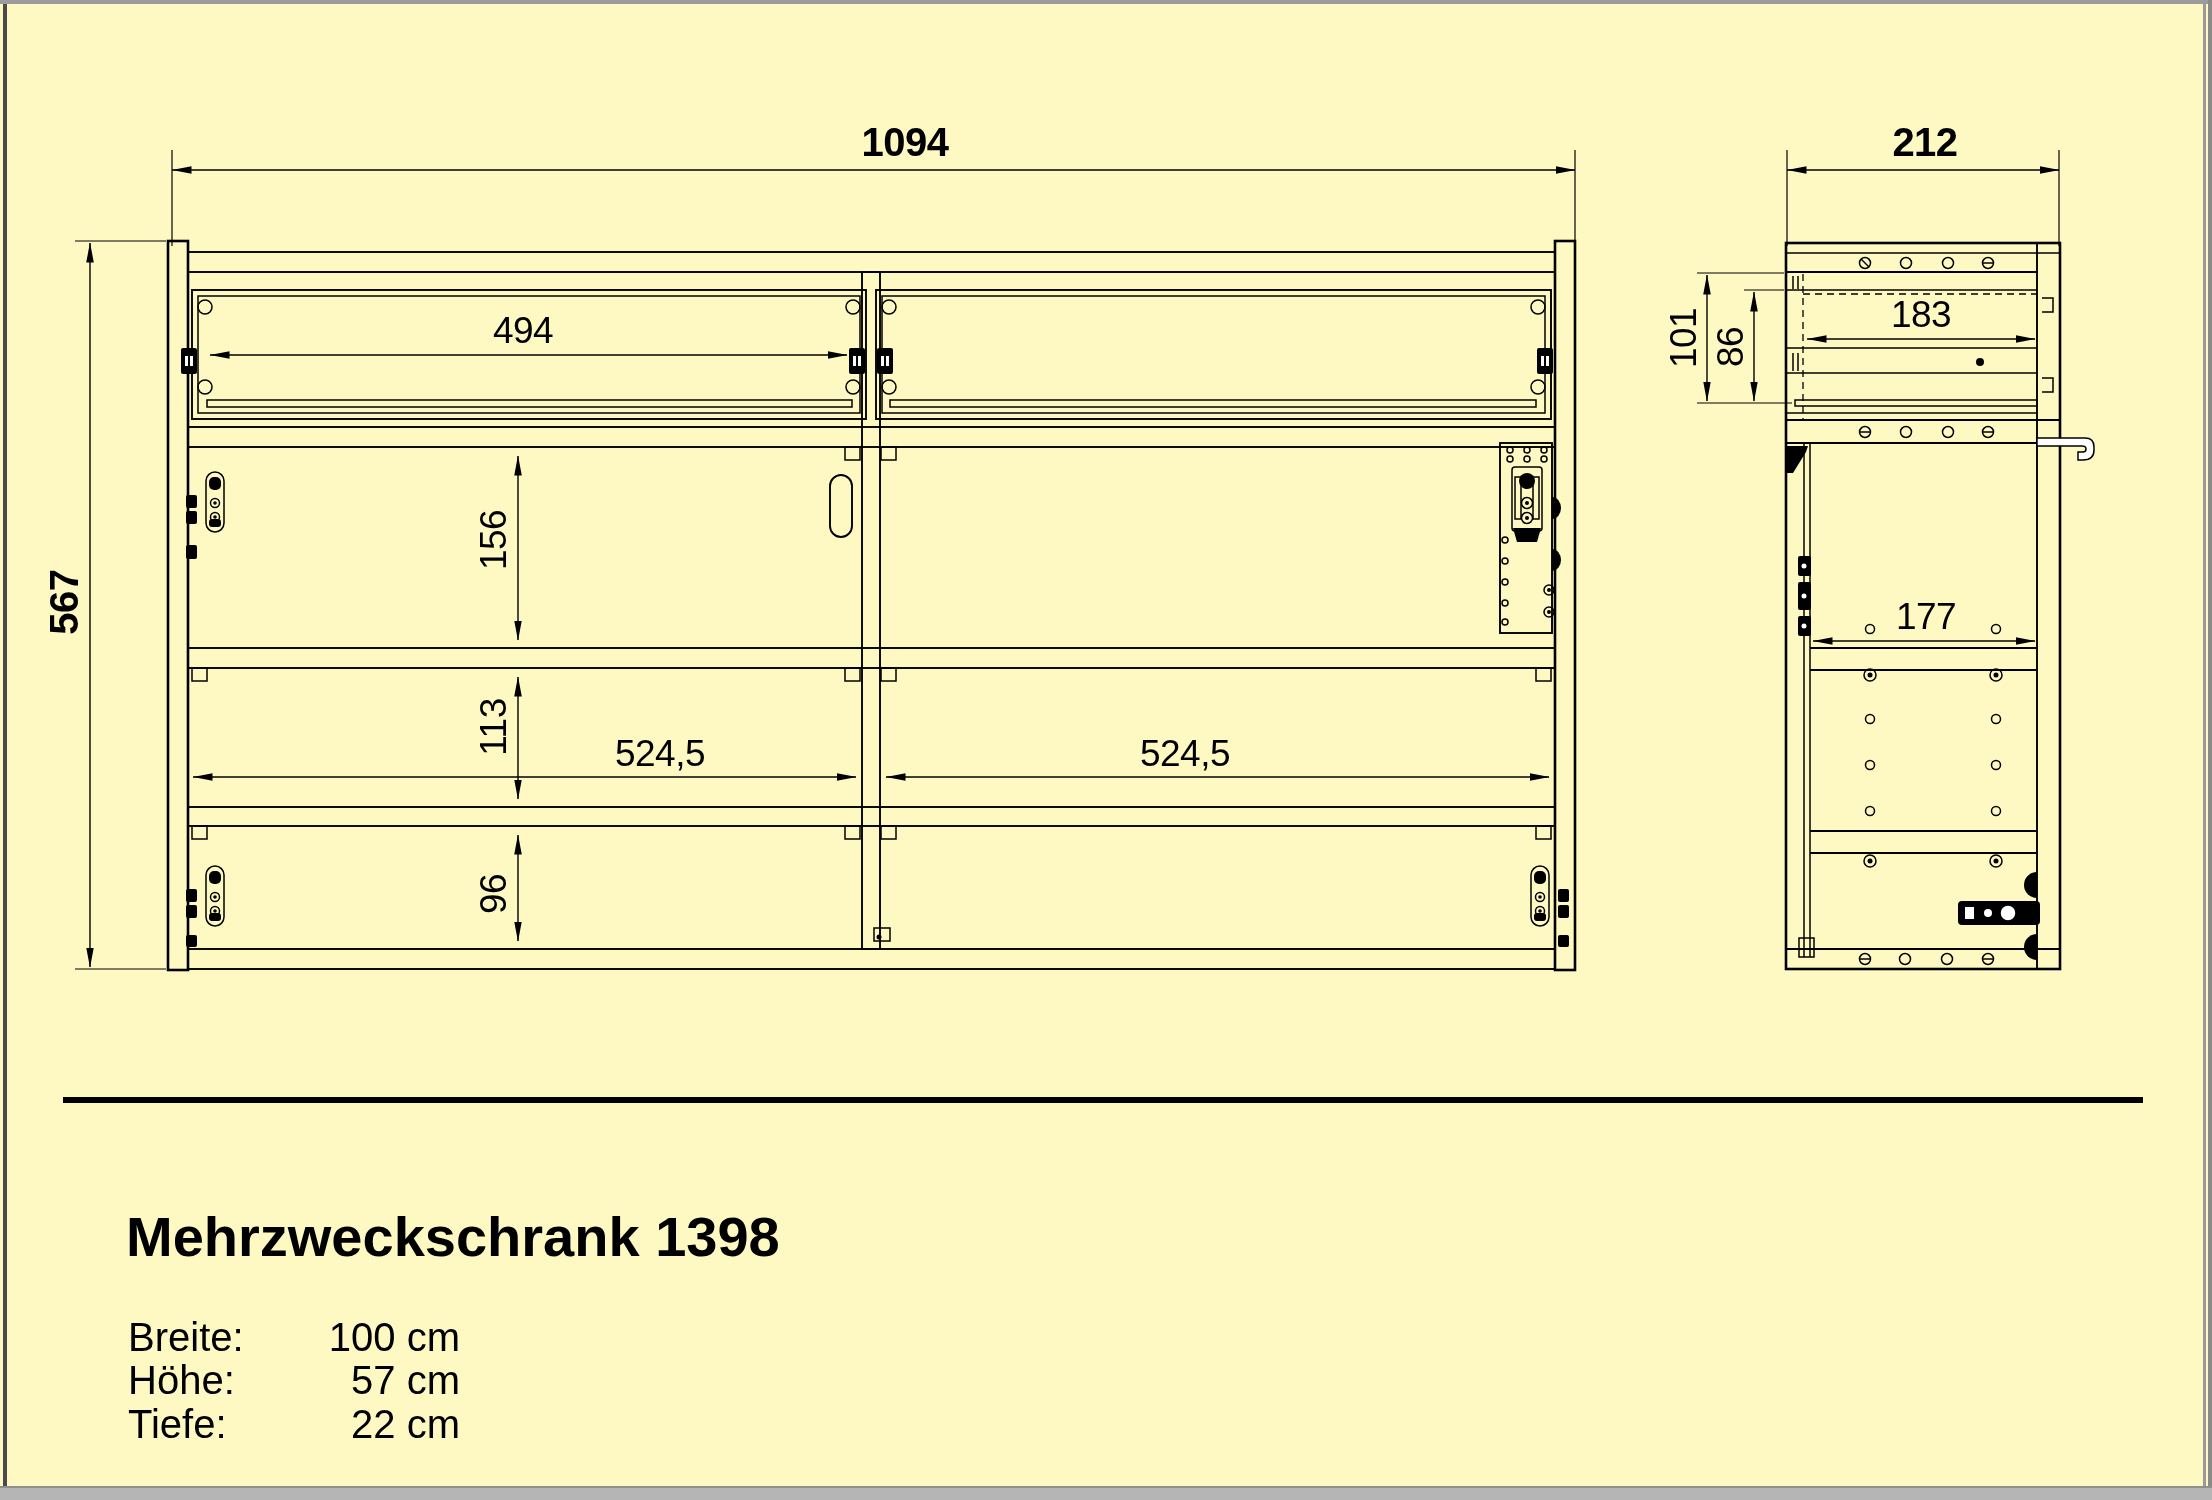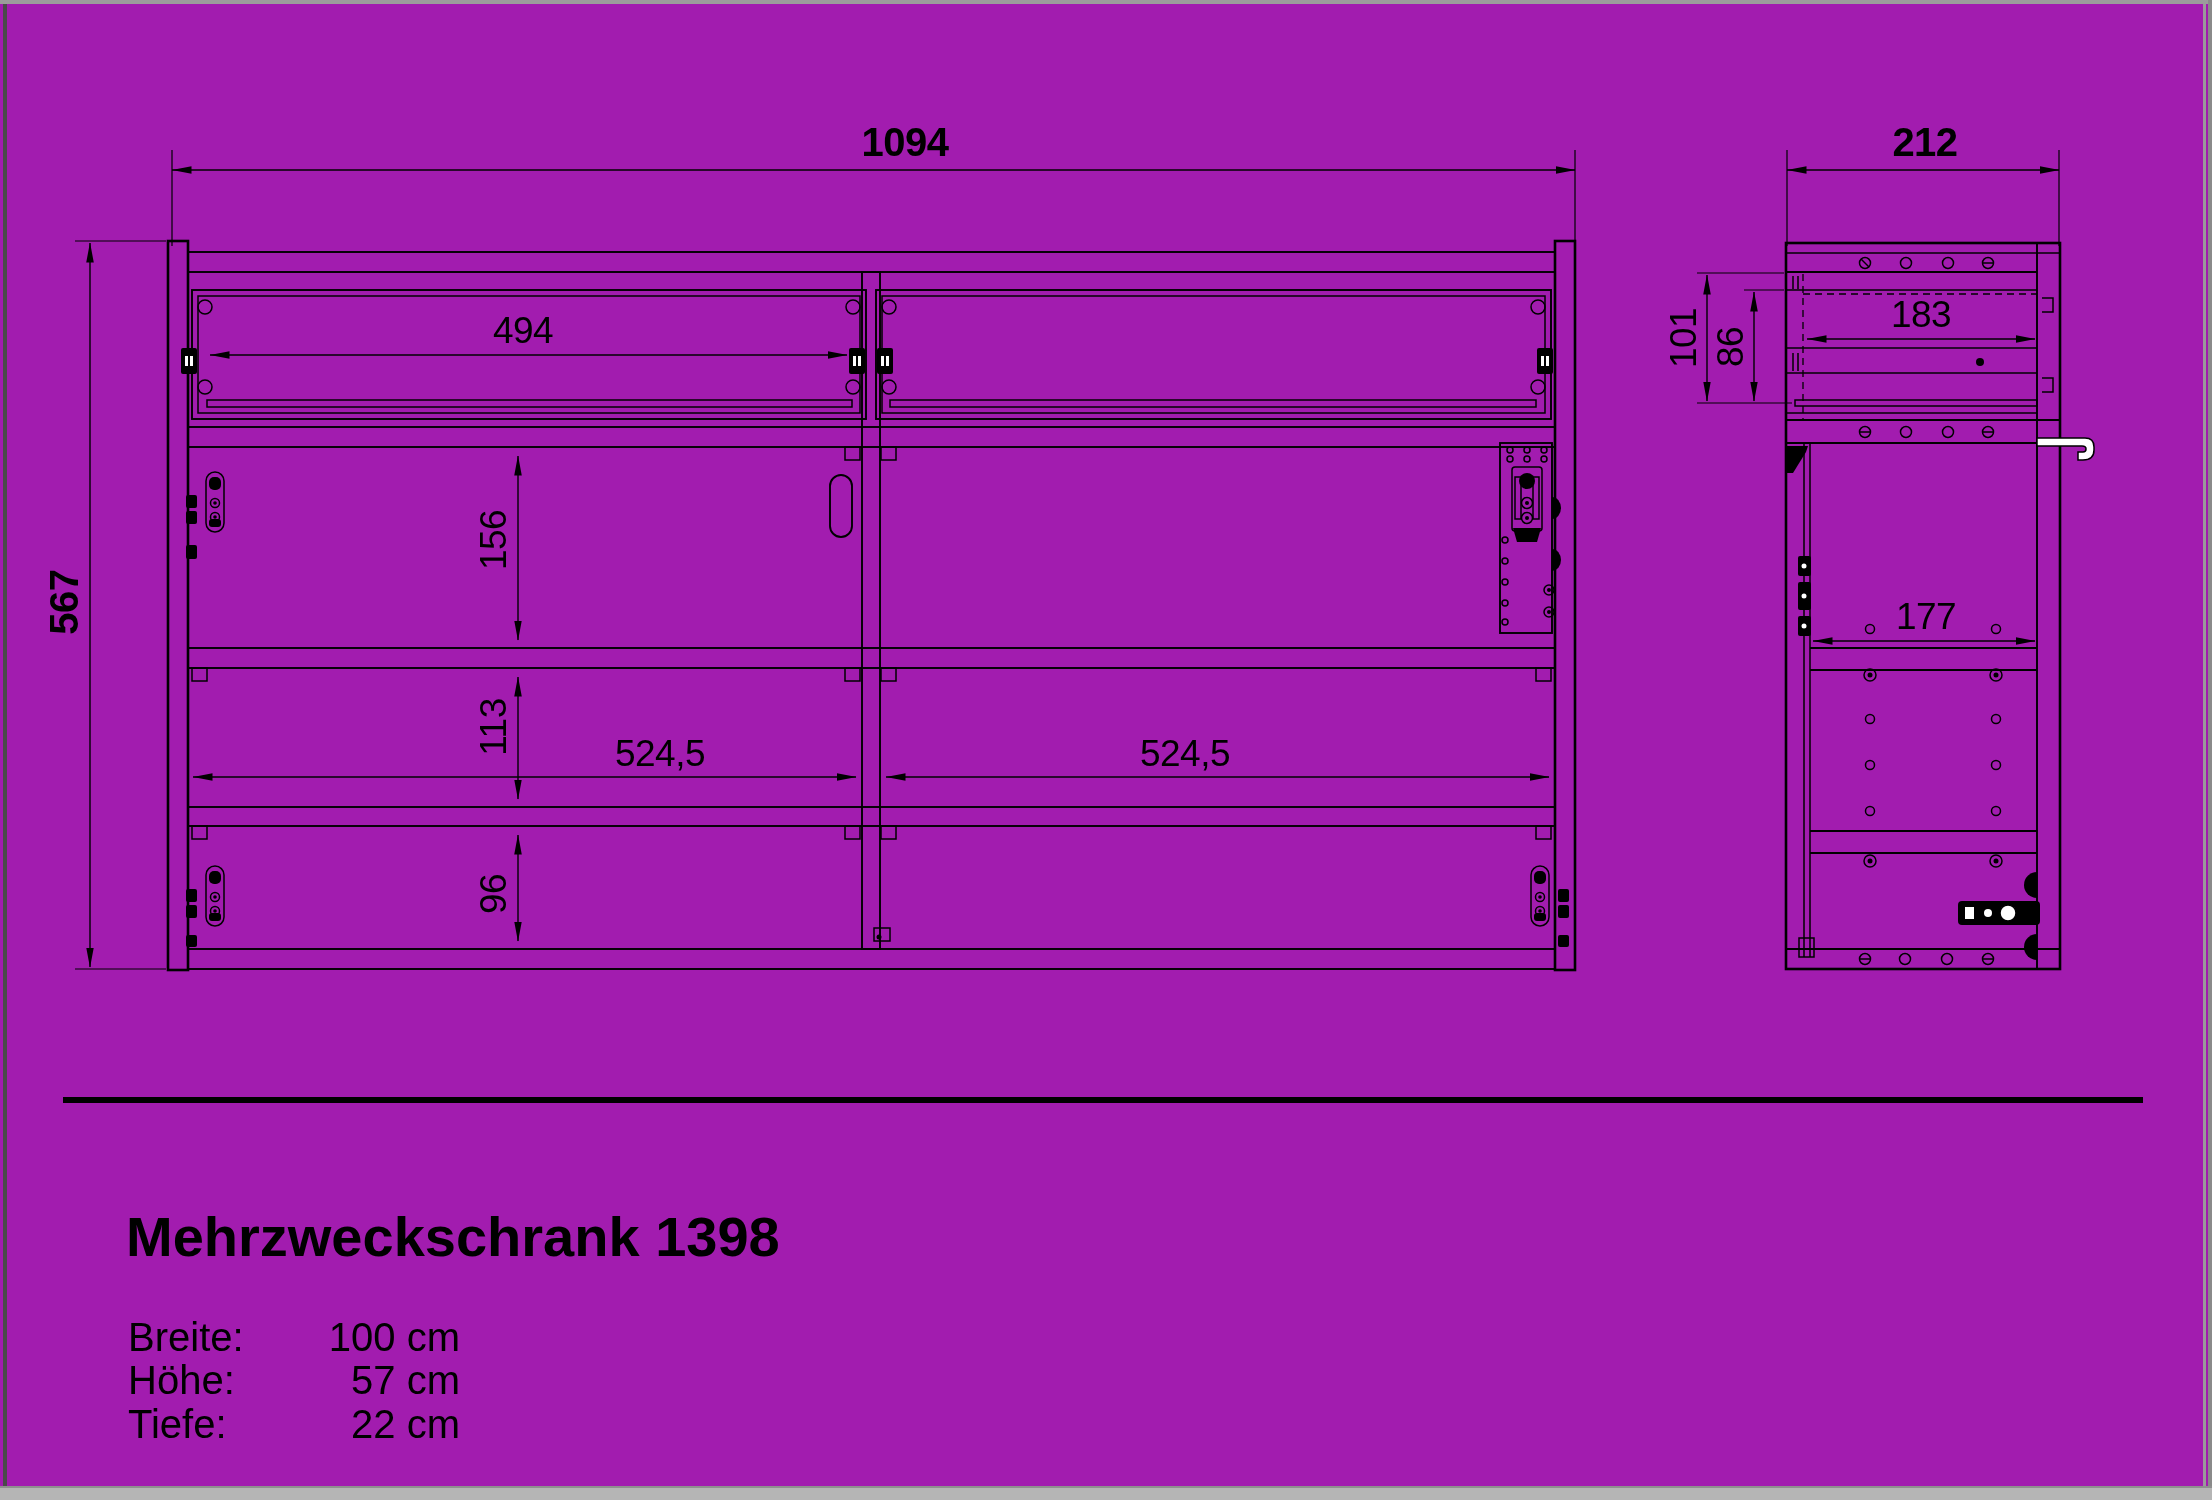--- a/index.html
+++ b/index.html
@@ -1,16 +1,16 @@
 <!DOCTYPE html>
 <html><head>
 <meta charset="utf-8">
 <style>
   html,body{margin:0;padding:0;background:#e8e8e8;}
-  #page{position:relative;width:2212px;height:1500px;background:#a21caf;overflow:hidden;}
+  #page{position:relative;width:2212px;height:1500px;background:#fef9c3;overflow:hidden;}
   svg{display:block;}
   .s1{stroke:#000;stroke-width:2.6;fill:none;}
   .s2{stroke:#000;stroke-width:1.9;fill:none;}
   .s3{stroke:#000;stroke-width:1.5;fill:none;}
   .dim{stroke:#000;stroke-width:1.4;fill:none;}
   .ext{stroke:#000;stroke-width:1.2;fill:none;}
   .dash{stroke:#000;stroke-width:1.3;fill:none;stroke-dasharray:7 5;}
   .blk{fill:#000;stroke:none;}
   .wfill{fill:#fff;}
   text{fill:#000;font-family:"Liberation Sans", sans-serif;}

